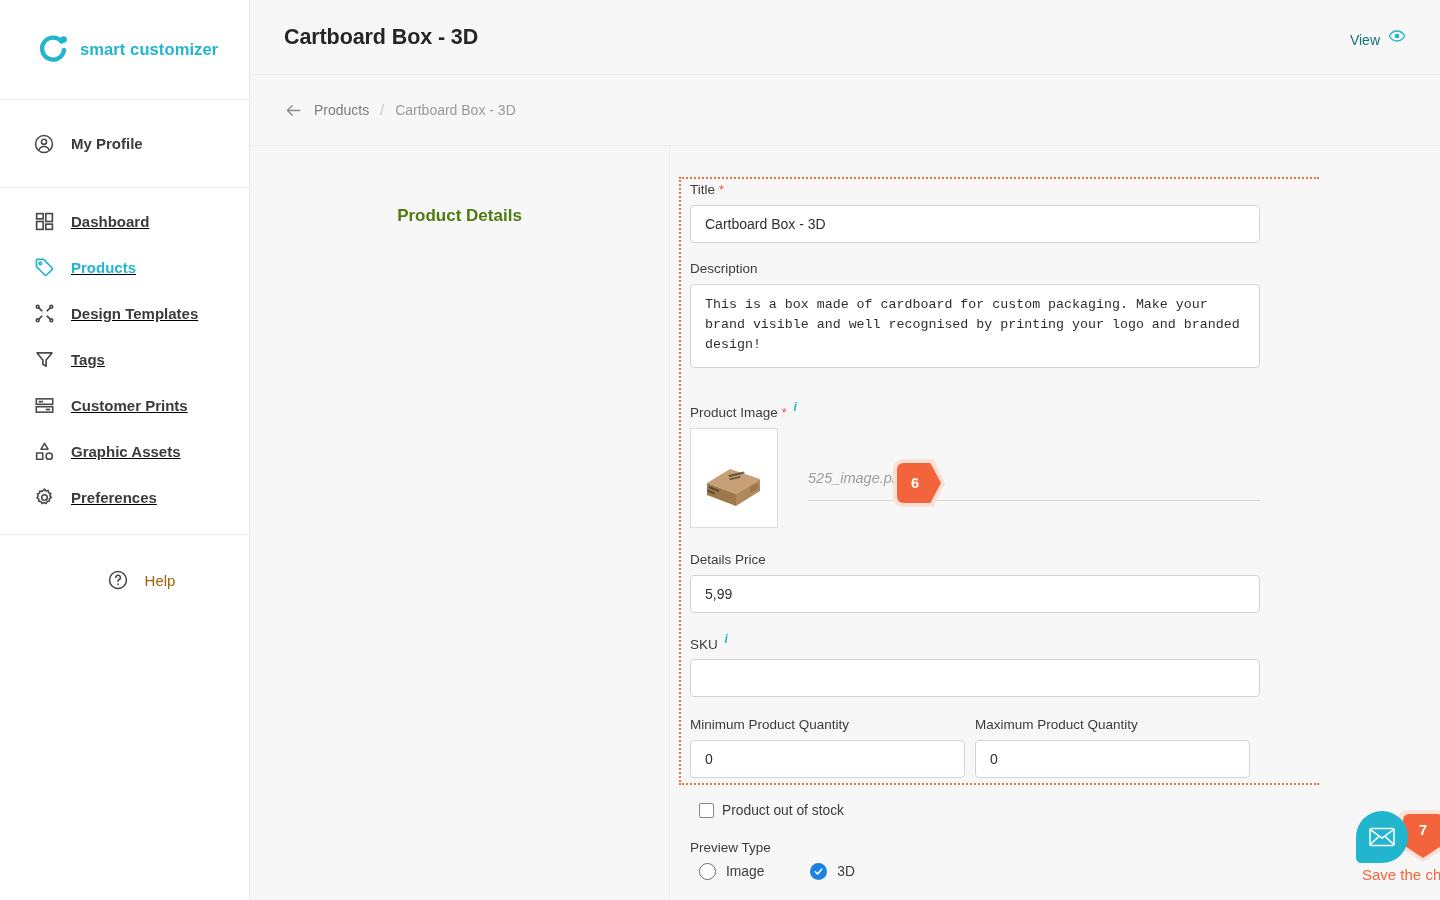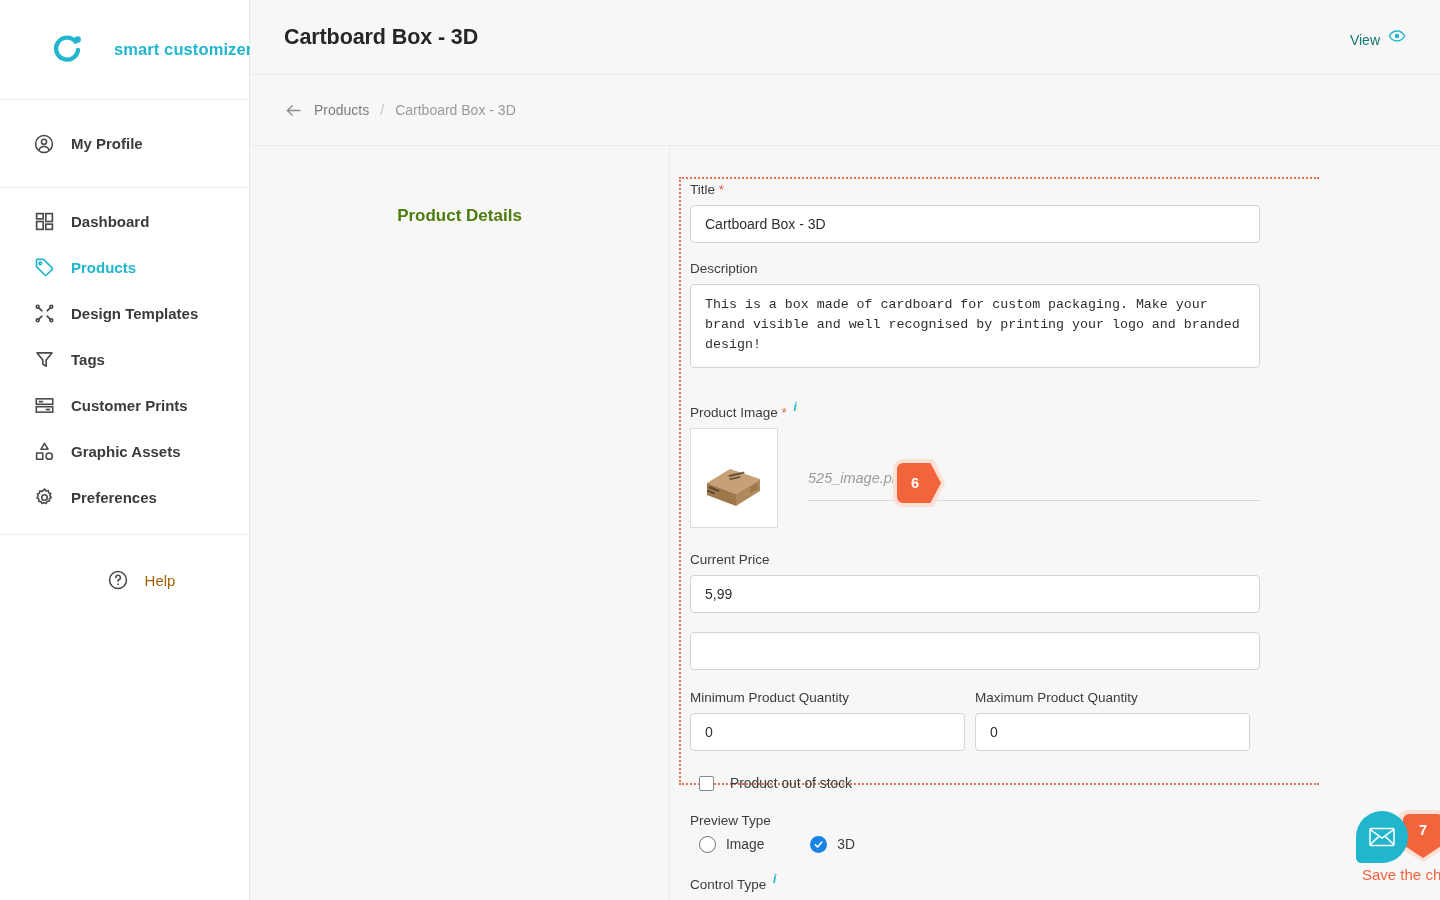--- a/index.html
+++ b/index.html
@@ -17,23 +17,23 @@
   .sidebar {
     width: 250px; height: 900px;
     background: #ffffff;
     border-right: 1px solid #e6e6e6;
     flex: 0 0 250px;
     position: relative;
   }
   .logo-row {
     height: 100px;
     display: flex; align-items: center;
-    padding-left: 48px;
+    padding-left: 34px;
     border-bottom: 1px solid #ebebeb;
-    gap: 28px;
+    gap: 8px;
   }
   .logo-mark { width: 38px; height: 38px; position: relative; flex: 0 0 38px; }
   .logo-text {
     color: #21b6cd; font-size: 16.5px; font-weight: 700; letter-spacing: .1px;
     white-space: nowrap;
   }
 
   .nav-group { padding: 0; }
   .nav-group.sep { border-bottom: 1px solid #ebebeb; }
   .nav-item {
@@ -41,21 +41,21 @@
     height: 46px; padding-left: 32px;
     color: #3b3b3b; font-size: 15px; font-weight: 600;
     cursor: pointer; white-space: nowrap;
   }
   .nav-item .nav-ico { width: 24px; height: 24px; flex: 0 0 24px; display:flex; align-items:center; justify-content:center; }
   .nav-item.active { color: #21b6cd; }
   .nav-item.active .nav-ico svg { stroke: #21b6cd; }
   .nav-item.plain { font-weight: 400; color: #a16207; justify-content: center; }
   .group-profile { height: 88px; display: flex; align-items: center; }
   .group-profile .nav-item { height: 46px; }
-  .group-main { padding-top: 10px; padding-bottom: 14px; }
+  .group-main { padding-top: 10px; padding-bottom: 14px; text-decoration: underline; }
   .group-help { padding-top: 22px; }
 
   
   .main { flex: 1 1 auto; position: relative; height: 900px; background: #f7f7f7; }
 
   .topbar {
     height: 75px; display: flex; align-items: center;
     padding: 0 34px 0 34px; justify-content: space-between;
     border-bottom: 1px solid #ececec;
   }
@@ -136,21 +136,21 @@
   .fname {
     font-size: 14.5px; color: #9c9c9c; font-style: italic;
     padding-bottom: 14px; border-bottom: 1px solid #dadada;
     width: 452px;
   }
 
   .two-col { display: flex; gap: 10px; }
   .half { width: 275px; }
   .inp.half-in { width: 275px; }
 
-  .chk-row { display: flex; align-items: center; gap: 16px; }
+  .chk-row { display: flex; align-items: center; gap: 8px; }
   .chk {
     width: 15px; height: 15px; border: 1px solid #888;
     background: #fff; border-radius: 2px; cursor: pointer;
   }
   .chk-lbl { font-size: 13.8px; color: #3c3c3c; }
 
   .radio-row { display: flex; align-items: center; gap: 7px; }
   .radio-opt { display: flex; align-items: center; gap: 10px; cursor: pointer; }
   .radio-off { width: 17px; height: 17px; border: 1.5px solid #6e6e6e; border-radius: 50%; background: #fff; }
   .radio-on {
@@ -411,25 +411,29 @@
                   </g>
                 </svg>
               </div>
               <div class="fname-wrap">
                 <div class="fname">525_image.png</div>
               </div>
             </div>
           </div>
 
           <div class="fld" style="margin-top:24px">
-            <label class="lbl">Current Price</label>
+            <label class="lbl">Details Price</label>
             <input class="inp" type="text" value="5,99" style="">
           </div>
 
           <div class="fld" style="margin-top:19px">
+            <label class="lbl">
+              <span>SKU</span>
+              <span class="info-i">i</span>
+            </label>
             <input class="inp" type="text" value="" style="">
           </div>
 
           <div class="fld two-col" style="margin-top:20px">
             <div class="half">
               <label class="lbl">Minimum Product Quantity</label>
               <input class="inp half-in" type="text" value="0" style="">
             </div>
             <div class="half">
               <label class="lbl">Maximum Product Quantity</label>

